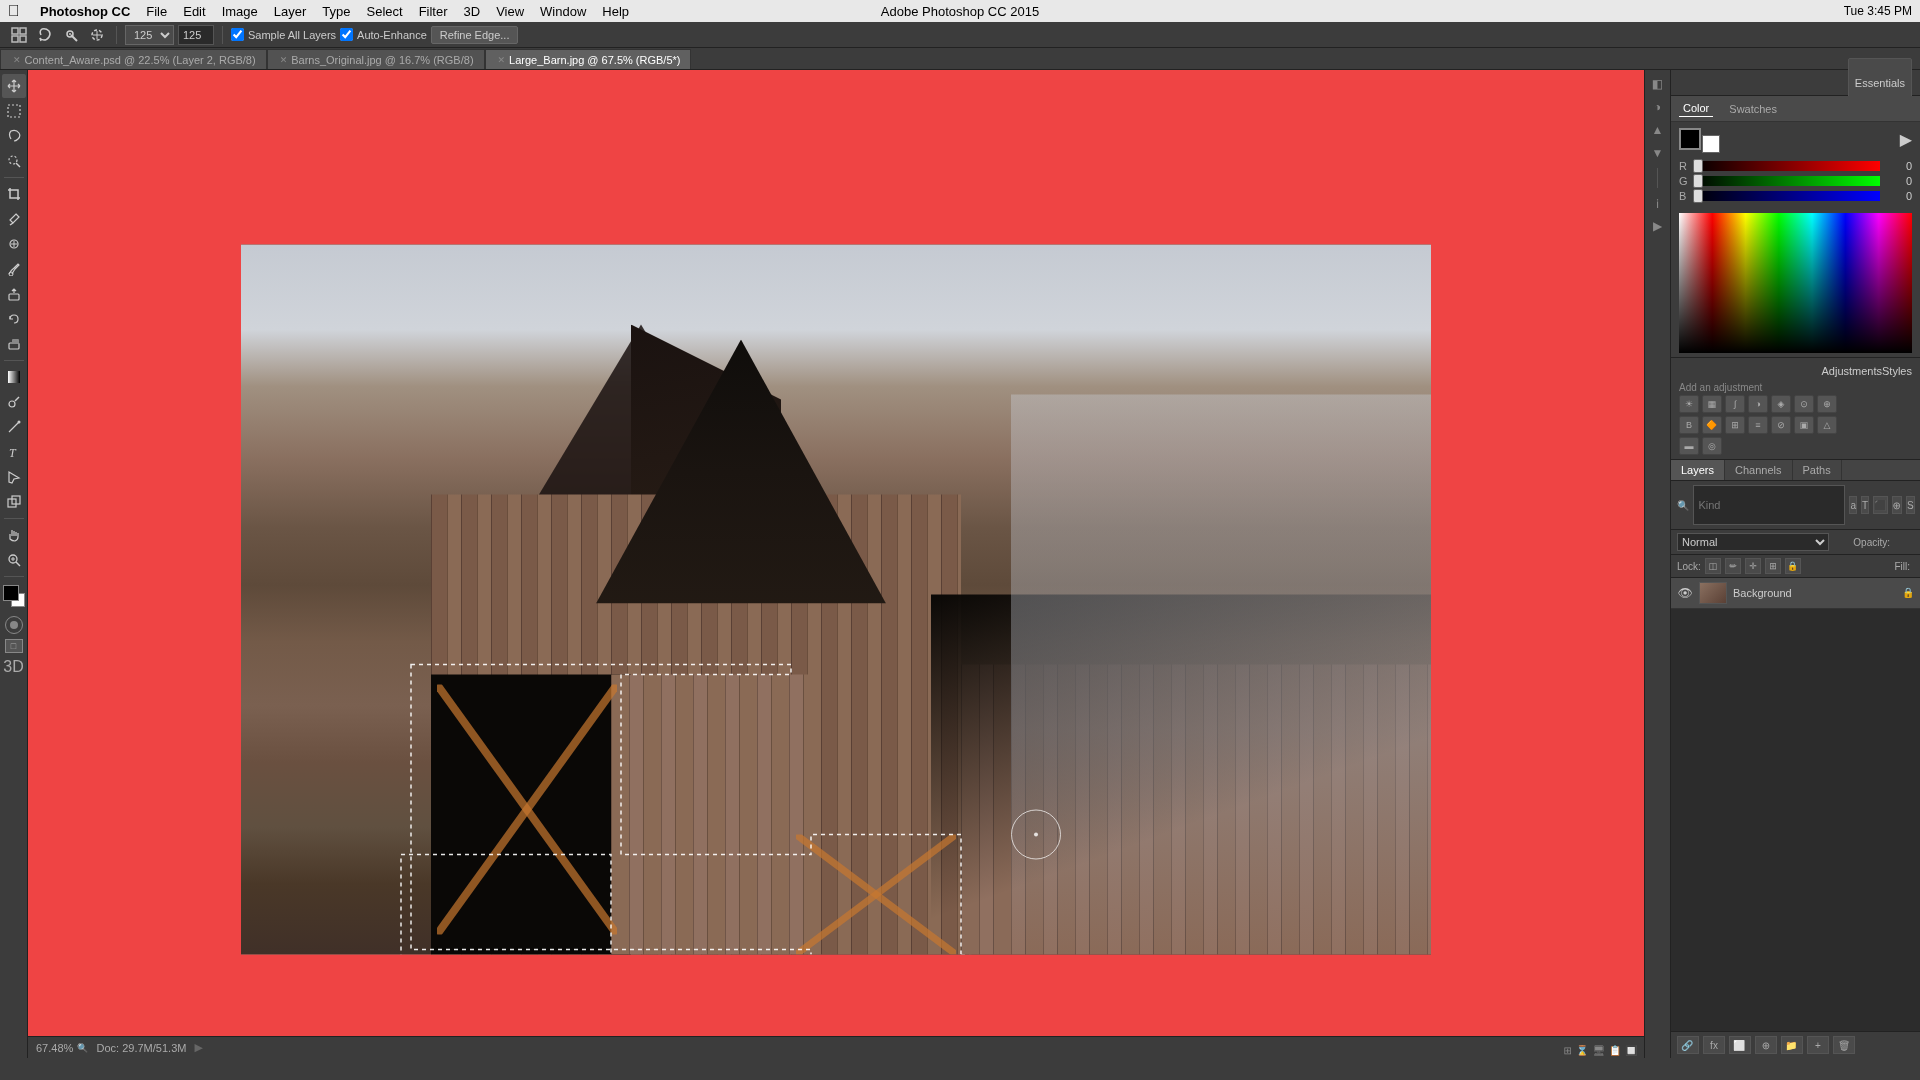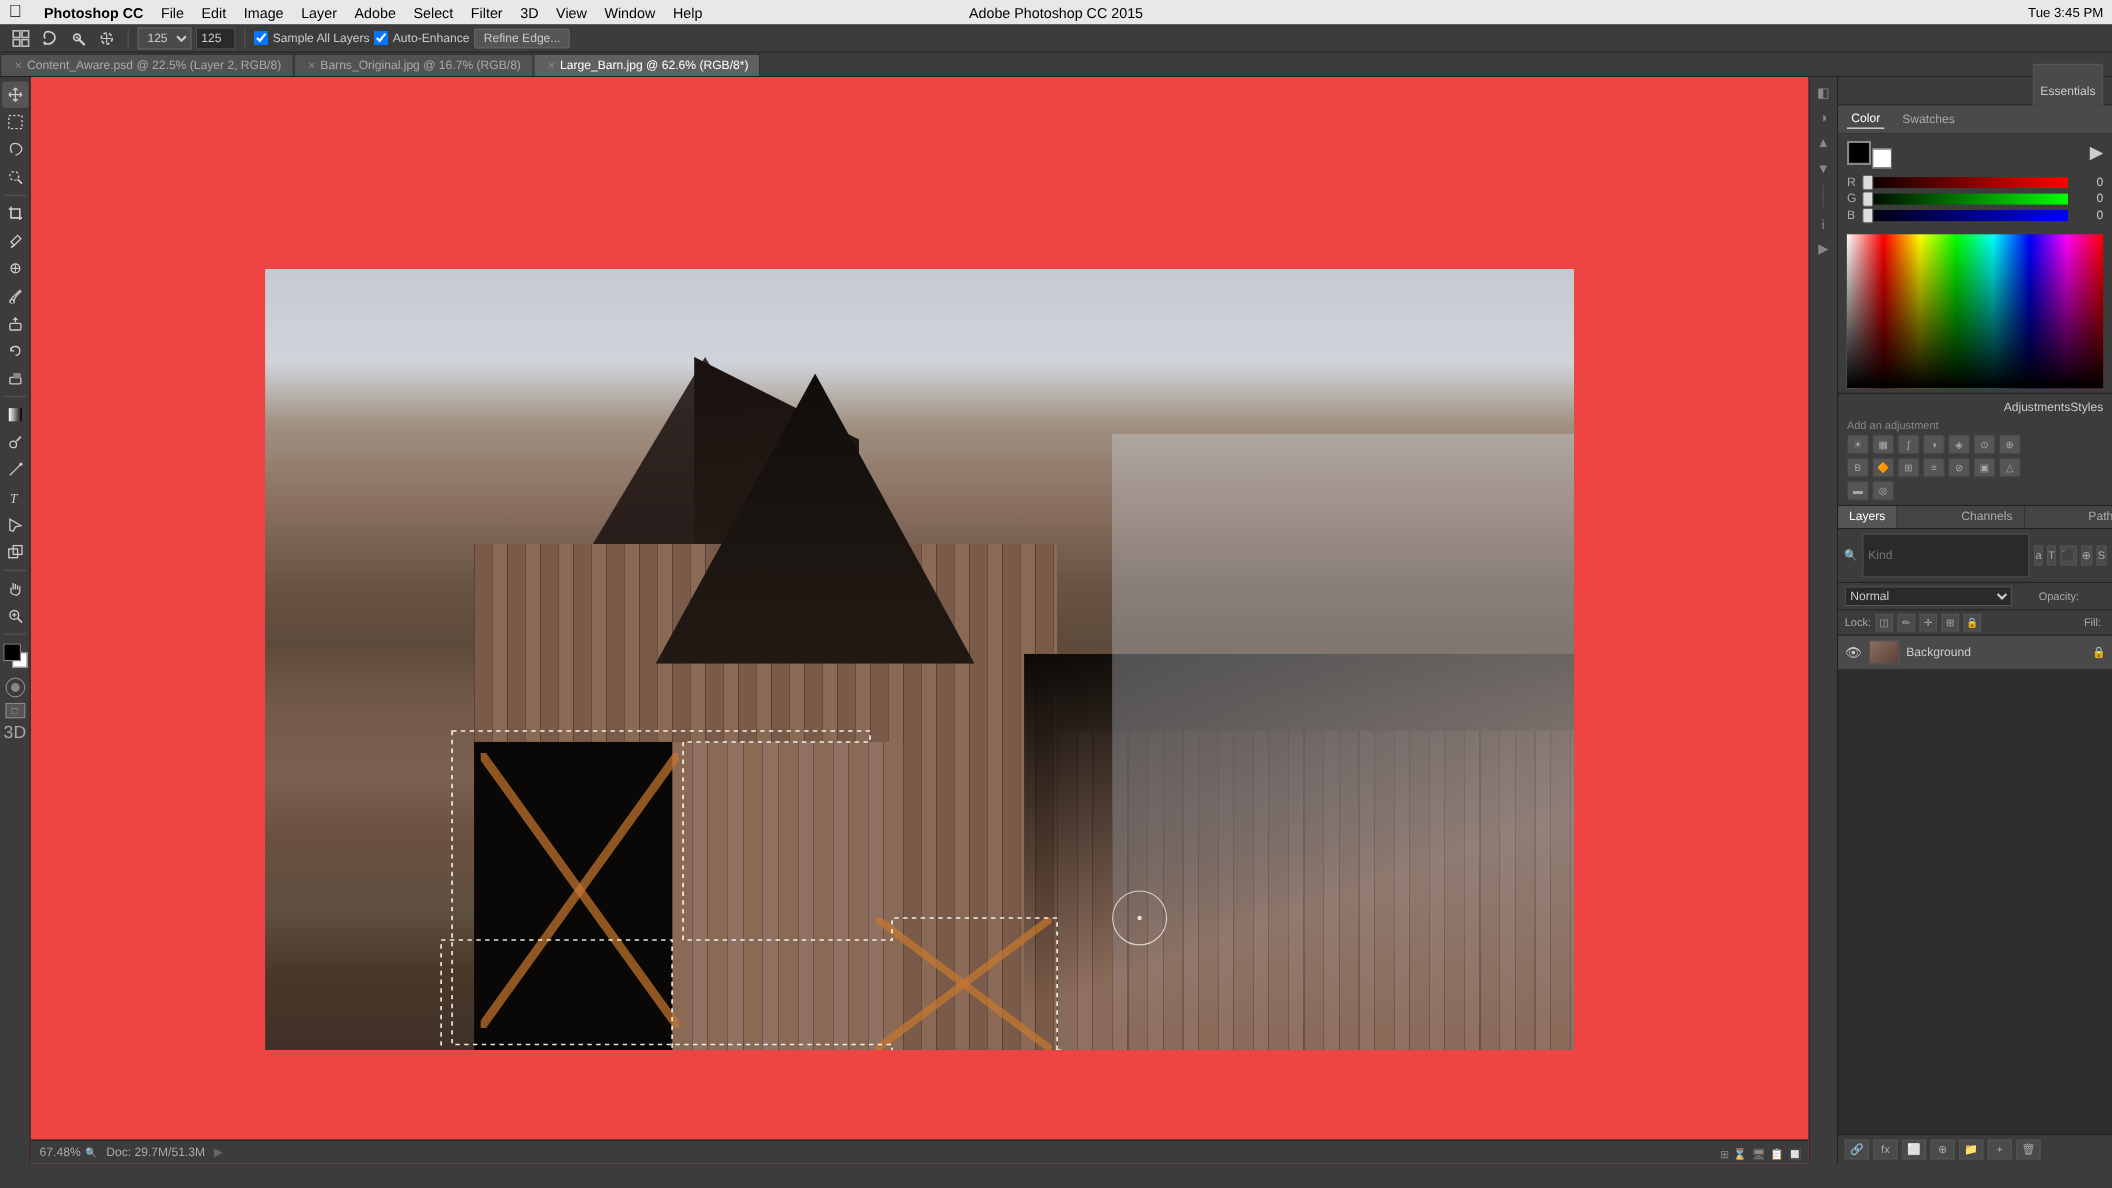--- a/index.html
+++ b/index.html
@@ -387,21 +387,20 @@
     .layers-panel {
       flex: 1;
       display: flex;
       flex-direction: column;
       background: #3c3c3c;
     }
     .layers-tabs {
       display: flex;
       background: #444;
       border-bottom: 1px solid #222;
-      gap: 48px;
     }
     .layers-tab {
       padding: 4px 10px;
       font-size: 11px;
       color: #aaa;
       cursor: pointer;
       border-right: 1px solid #333;
     }
     .layers-tab.active {
       background: #555;
@@ -532,21 +531,21 @@
 </head>
 <body>
 
 <div class="menubar">
   <span class="menubar-apple"></span>
   <span class="menubar-app">Photoshop CC</span>
   <span class="menubar-item">File</span>
   <span class="menubar-item">Edit</span>
   <span class="menubar-item">Image</span>
   <span class="menubar-item">Layer</span>
-  <span class="menubar-item">Adobe</span>
+  <span class="menubar-item">Type</span>
   <span class="menubar-item">Select</span>
   <span class="menubar-item">Filter</span>
   <span class="menubar-item">3D</span>
   <span class="menubar-item">View</span>
   <span class="menubar-item">Window</span>
   <span class="menubar-item">Help</span>
   <div class="menubar-center">Adobe Photoshop CC 2015</div>
   <div class="menubar-right">
     <span>Tue 3:45 PM</span>
   </div>
@@ -602,21 +601,21 @@
   <div class="tab">
     <span class="tab-close">✕</span>
     <span>Content_Aware.psd @ 22.5% (Layer 2, RGB/8)</span>
   </div>
   <div class="tab">
     <span class="tab-close">✕</span>
     <span>Barns_Original.jpg @ 16.7% (RGB/8)</span>
   </div>
   <div class="tab active">
     <span class="tab-close">✕</span>
-    <span>Large_Barn.jpg @ 62.6% (RGB/8*) </span>
+    <span>Large_Barn.jpg @ 67.5% (RGB/5*) </span>
   </div>
 </div>
 
 <div class="main-layout">
 
   <div class="left-tools">
     <div class="tool-btn active" title="Move Tool">
       <svg width="14" height="14" viewBox="0 0 14 14">
         <path d="M7 1 L7 13 M1 7 L13 7 M7 1 L5 3 M7 1 L9 3 M7 13 L5 11 M7 13 L9 11 M1 7 L3 5 M1 7 L3 9 M13 7 L11 5 M13 7 L11 9" stroke="#ccc" stroke-width="1.2" fill="none"></path>
       </svg>

